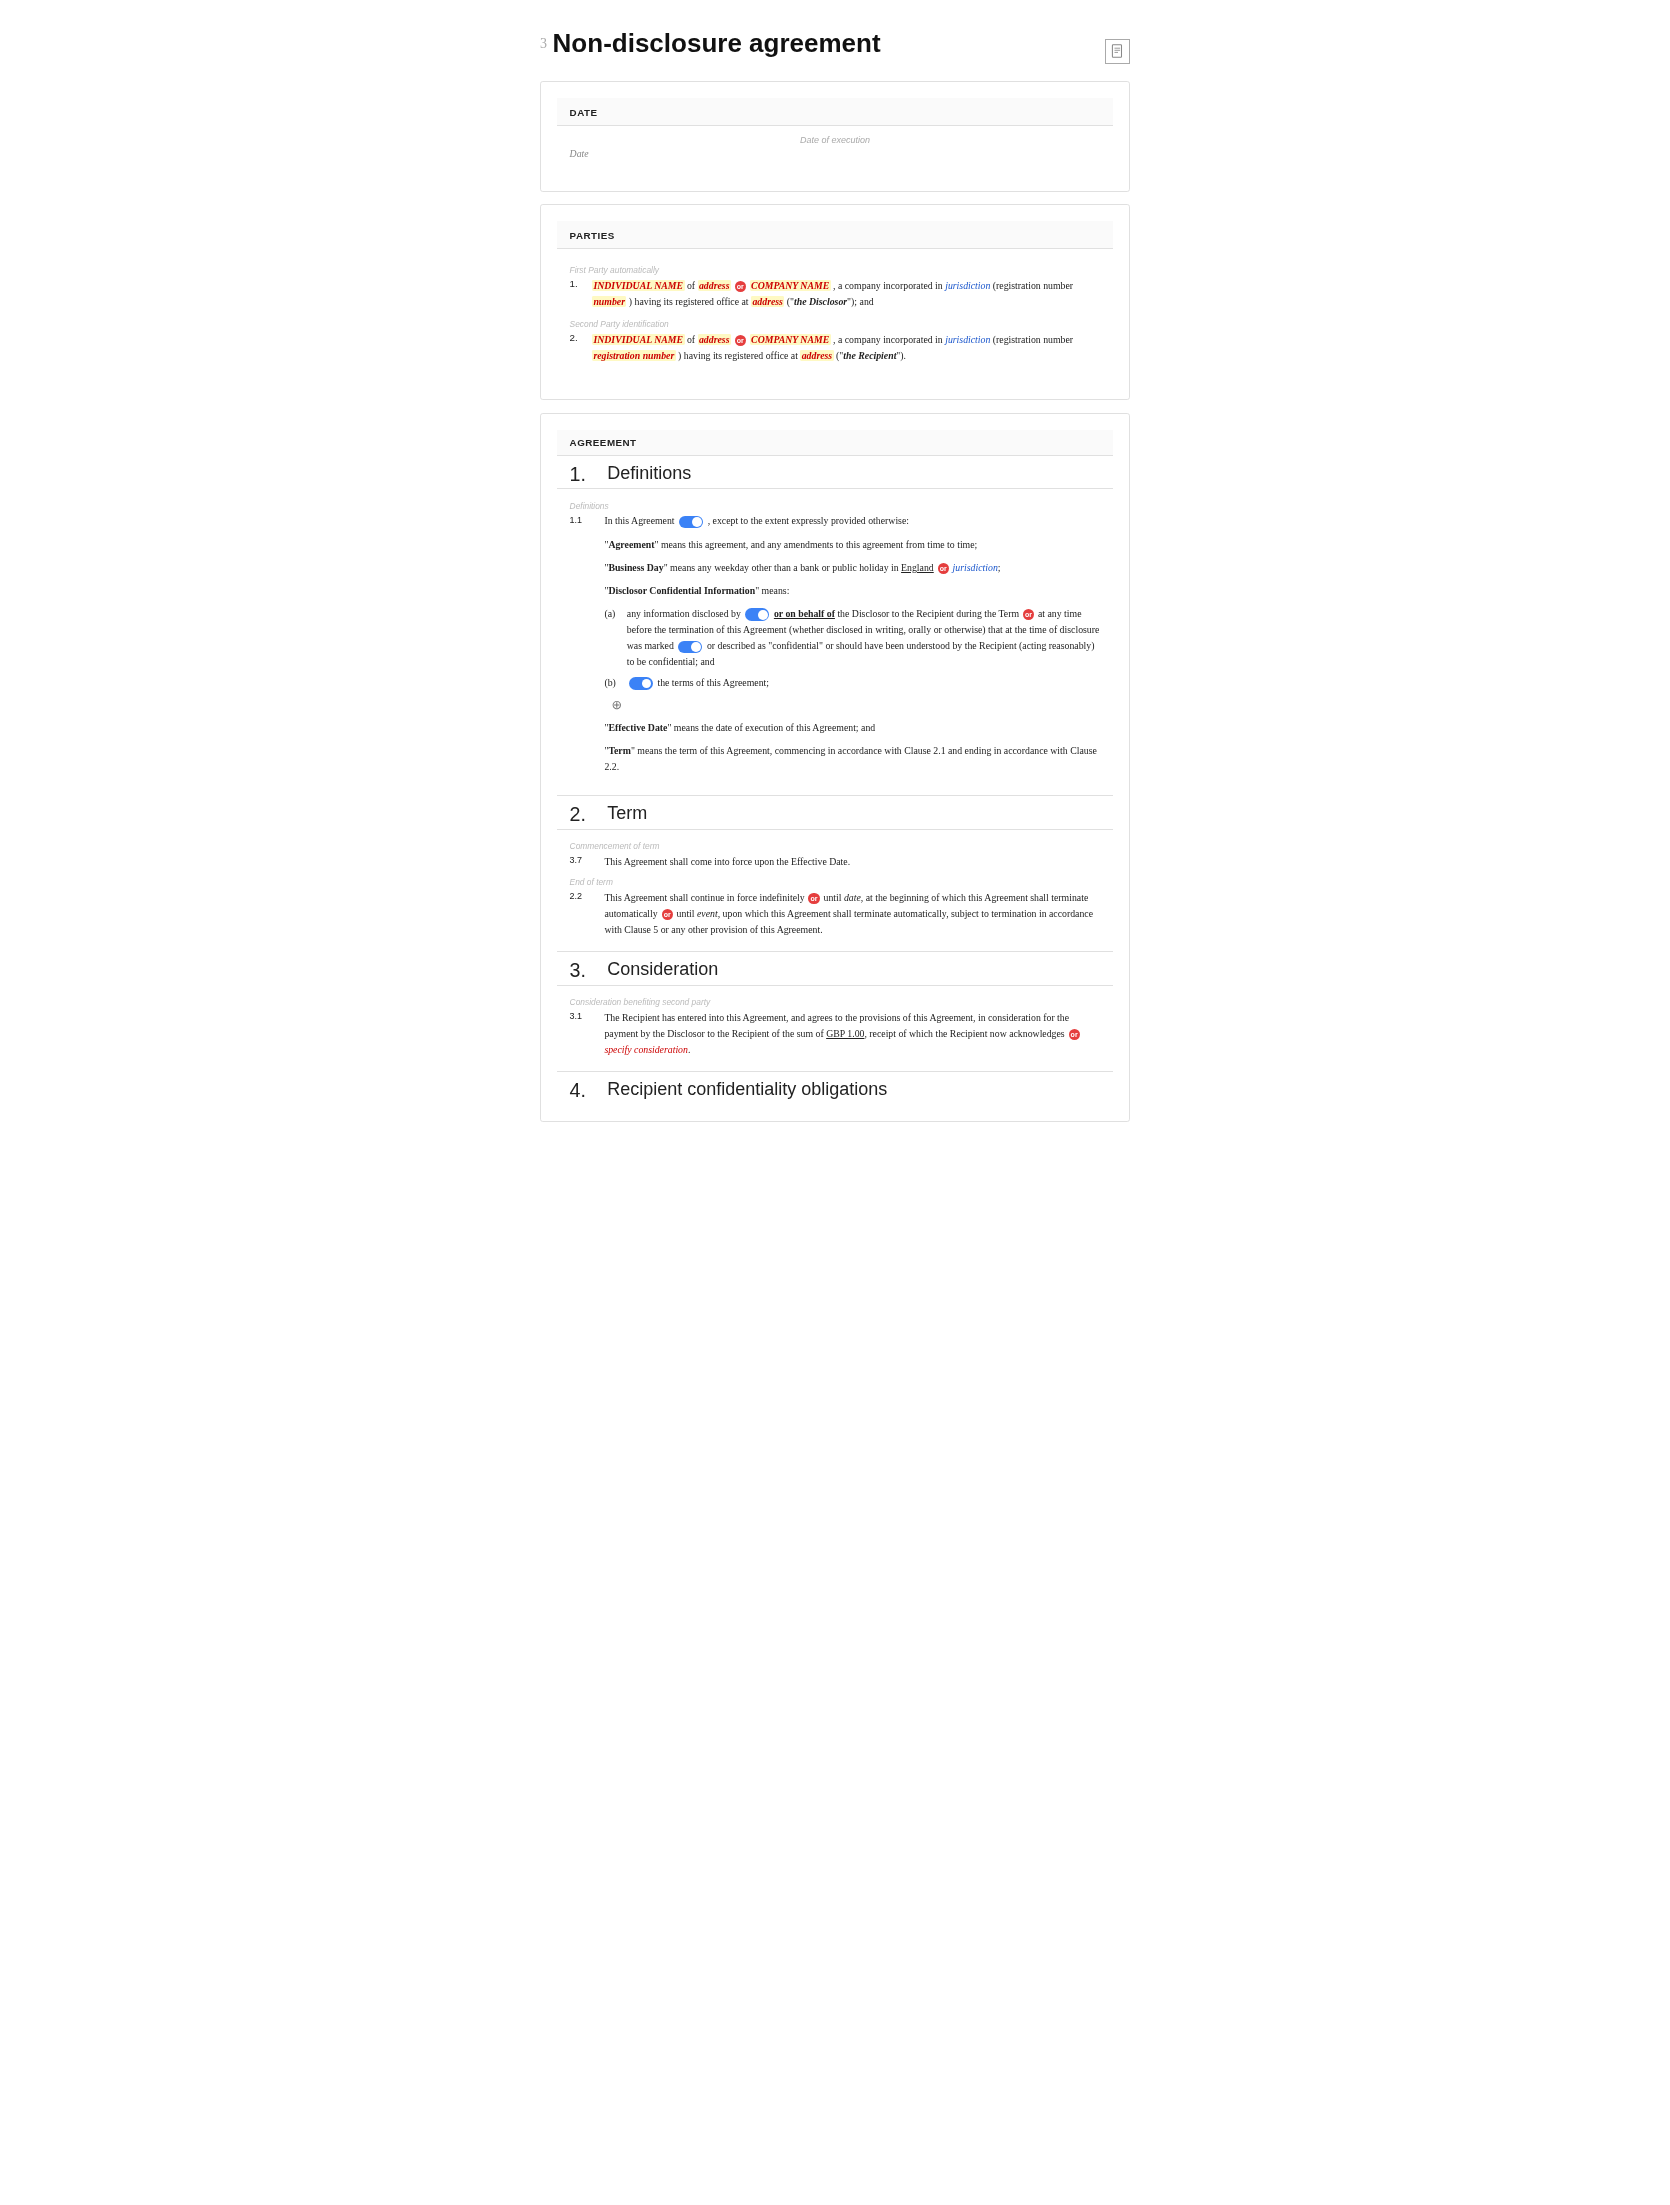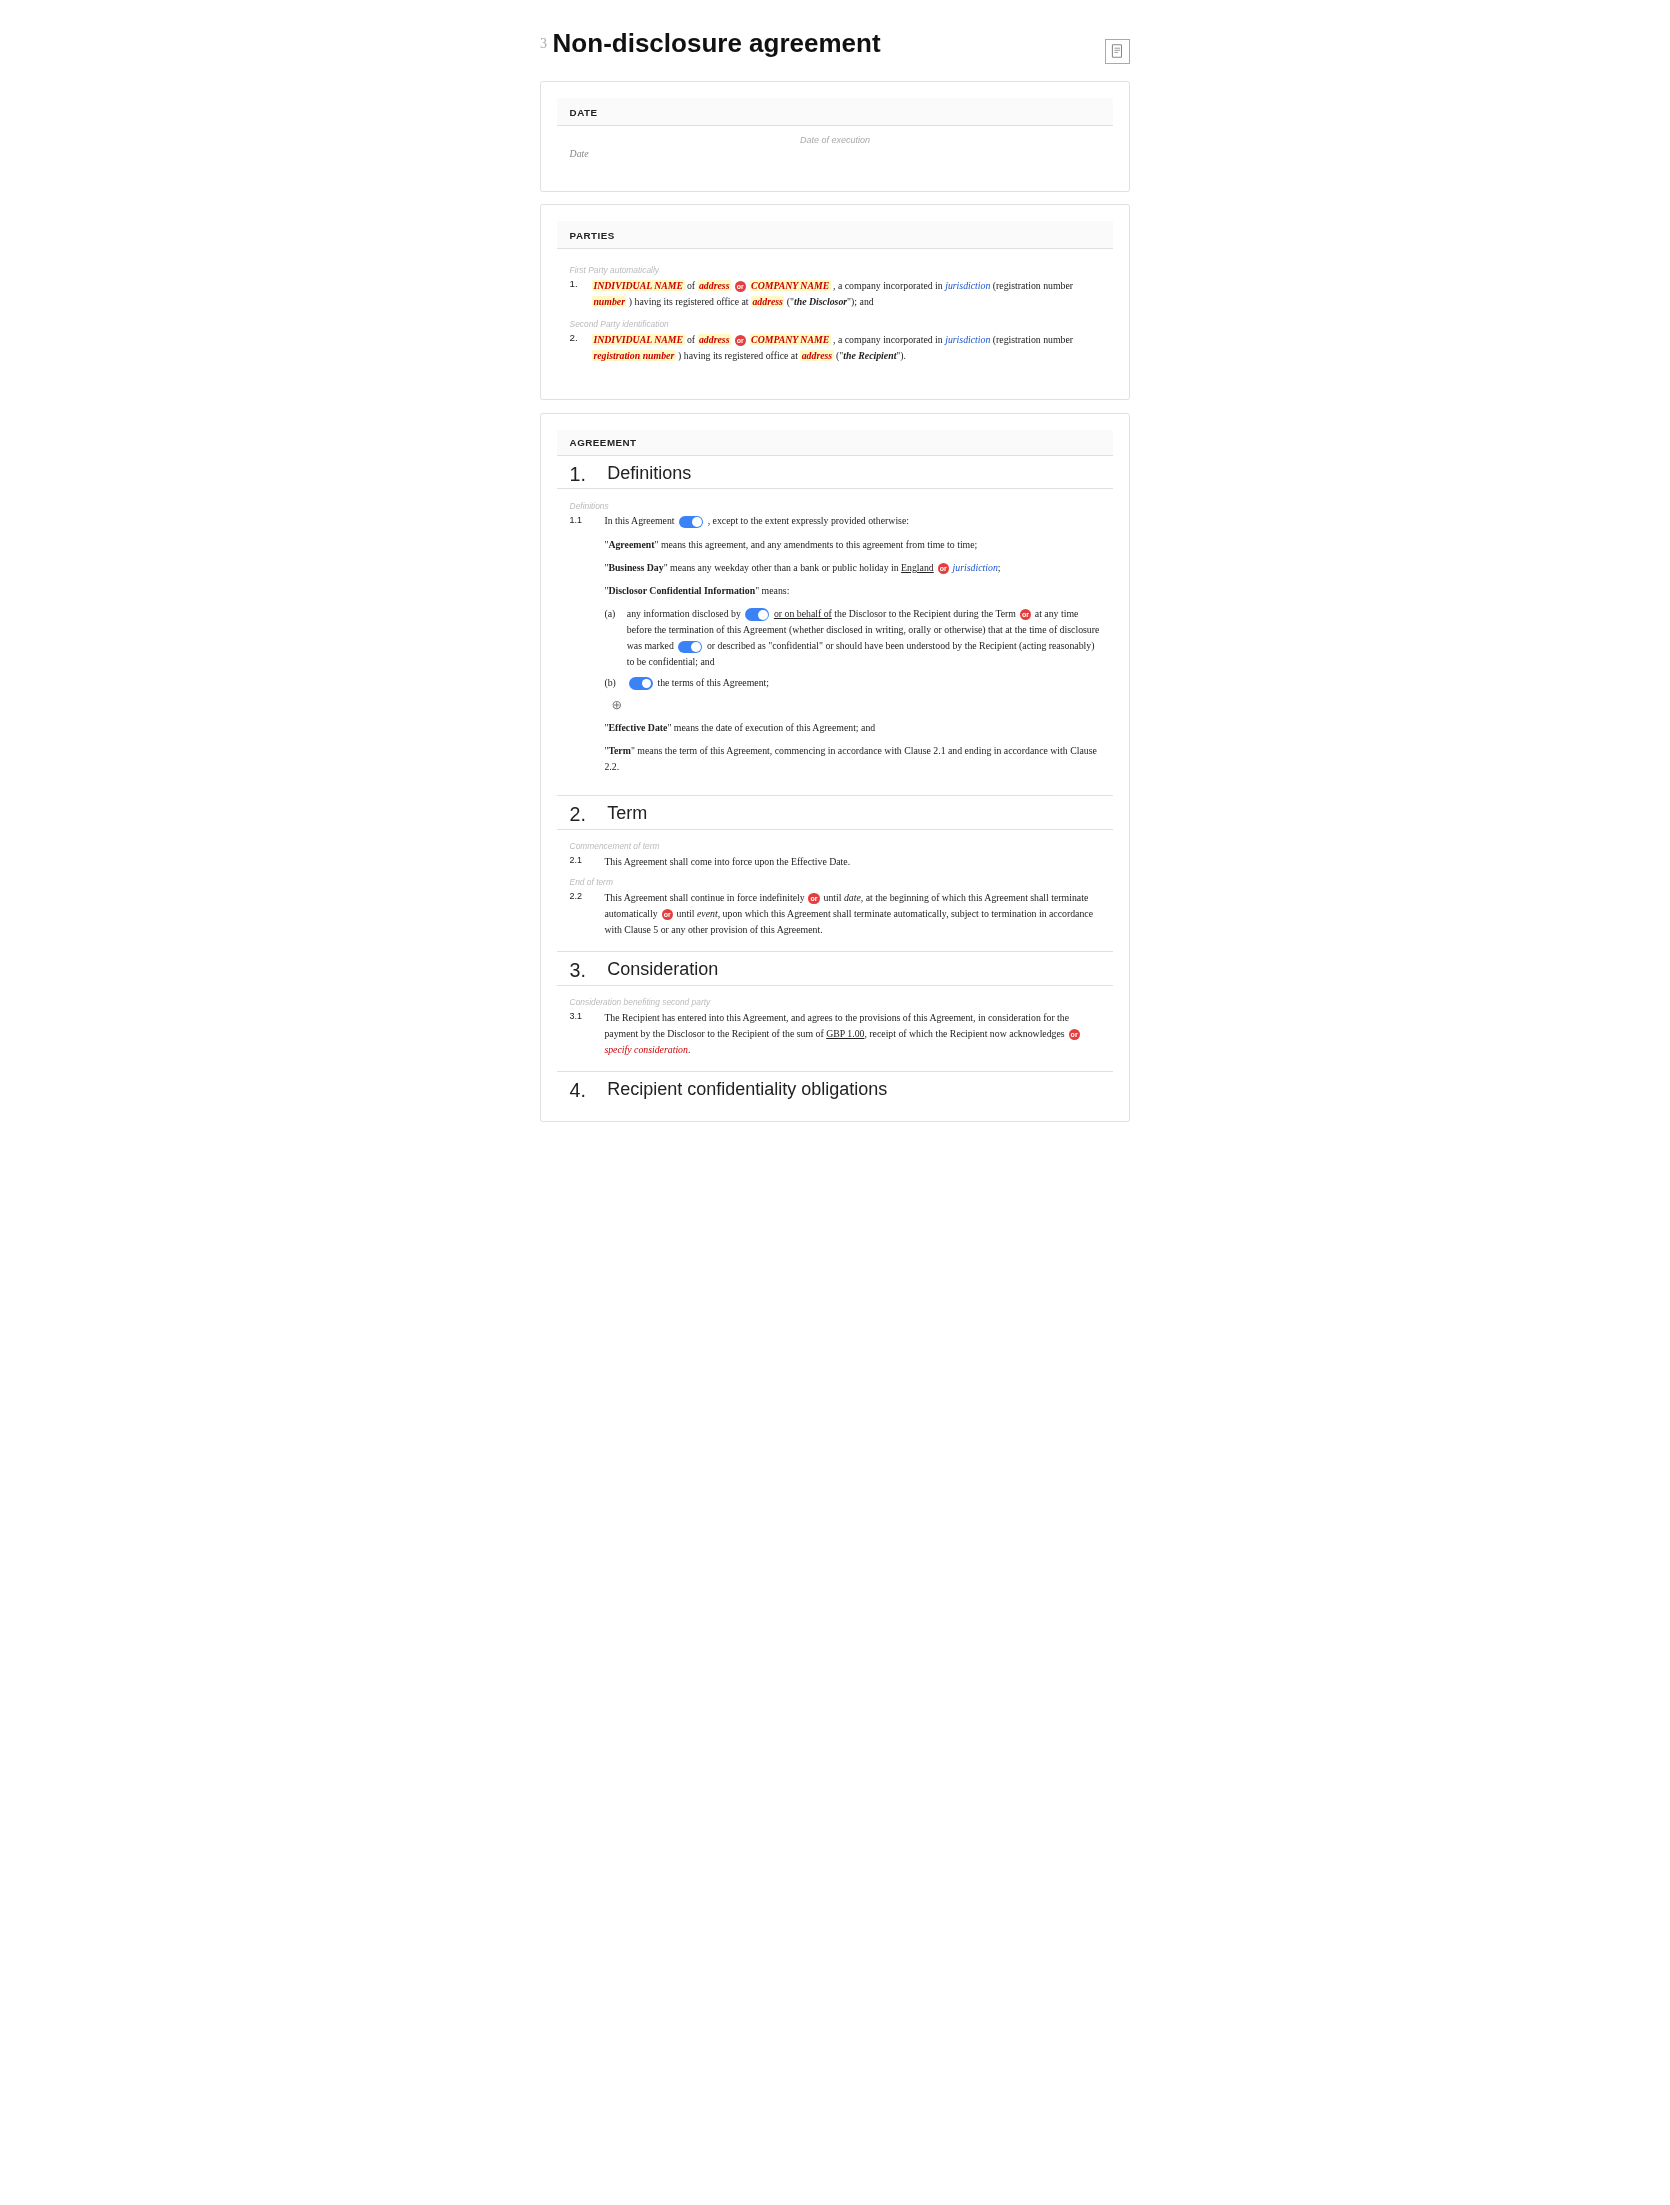--- a/index.html
+++ b/index.html
@@ -320,21 +320,21 @@
             "<span class="def-term">Disclosor Confidential Information</span>" means:
           </div>
 
           <div class="sub-clause">
             <span class="sub-clause-letter">(a)</span>
             <span>
               any information disclosed by
               <span class="toggle">
                   <span class="toggle-thumb"></span>
                 </span>
-              <span style="text-decoration:underline;"> or on behalf of</span>
+              <span style="text-decoration:underline;font-weight:bold;"> or on behalf of</span>
               the Disclosor to the Recipient during the Term
               <span class="or-badge">or</span>
               at any time before the termination of this Agreement (whether disclosed in writing, orally or otherwise) that at the time of disclosure was marked
               <span class="toggle">
                   <span class="toggle-thumb"></span>
                 </span>
               or described as "confidential" or should have been understood by the Recipient (acting reasonably) to be confidential; and
             </span>
           </div>
 
@@ -366,21 +366,21 @@
   <div>
     <div class="numbered-section">
       <span class="section-num">2.</span>
       <span class="section-title">Term</span>
     </div>
     <hr class="section-divider">
     <div class="clause-block">
 
       <div class="sub-label">Commencement of term</div>
       <div class="clause-row">
-        <span class="clause-num">2.1</span>
+        <span class="clause-num">3.7</span>
         <div class="clause-text">This Agreement shall come into force upon the Effective Date.</div>
       </div>
 
       <div class="sub-label">End of term</div>
       <div class="clause-row">
         <span class="clause-num">2.2</span>
         <div class="clause-text">
           This Agreement shall continue in force indefinitely
           <span class="or-badge">or</span>
           until <em>date</em>, at the beginning of which this Agreement shall terminate automatically

